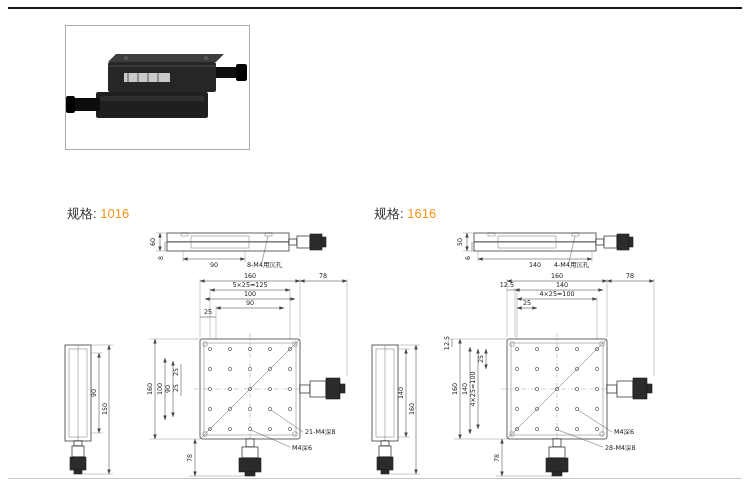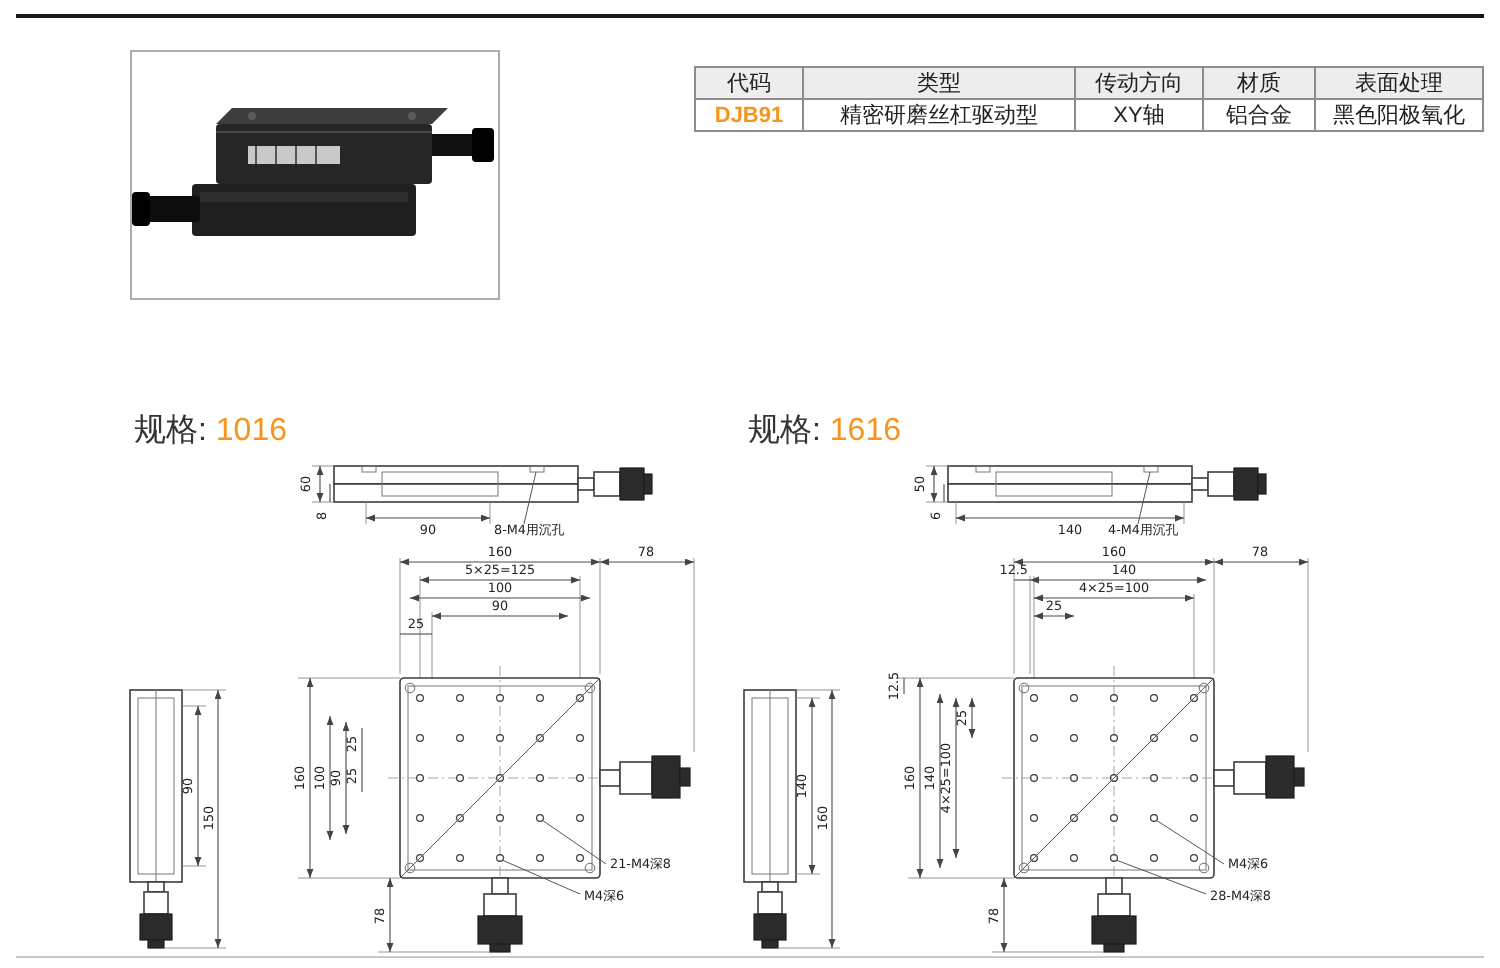--- a/index.html
+++ b/index.html
@@ -9,21 +9,21 @@
   .rule-top{position:absolute;left:8px;right:8px;top:7px;height:2px;background:#161616}
   .rule-bottom{position:absolute;left:8px;right:8px;bottom:5px;height:1px;background:#c8c8c8}
   .photo-box{position:absolute;left:65px;top:25px;width:185px;height:125px;border:1px solid #ababab;background:#fff}
   .spec-table{position:absolute;left:347px;top:33px;border-collapse:collapse;font-size:11px;color:#222;table-layout:fixed}
   .spec-table th,.spec-table td{border:1px solid #8c8c8c;text-align:center;padding:0 3px;height:16px;font-weight:normal;overflow:hidden;white-space:nowrap}
   .spec-table th{background:#ededed}
   .spec-table .w-code{width:54px}.spec-table .w-type{width:136px}.spec-table .w-dir{width:64px}.spec-table .w-mat{width:56px}.spec-table .w-fin{width:84px}
   td.code{color:#f7941d;font-weight:bold}
   .section{position:absolute;top:205px;width:300px;height:278px}
   .sec-1016{left:55px}.sec-1616{left:362px}
-  .sec-label{position:absolute;left:12px;top:0;font-size:16px;color:#333}
+  .sec-label{position:absolute;left:12px;top:0;font-size:13px;color:#333}
   .sec-label .num{color:#f7941d}
   .section svg{position:absolute;left:0;top:16px}
   
   .v{fill:#fff;stroke:#3c3c3c;stroke-width:0.8}
   .lt{fill:none;stroke:#767676;stroke-width:0.5}
   .dark{fill:#2b2b2b;stroke:#1d1d1d;stroke-width:0.6}
   .dim{stroke:#4a4a4a;stroke-width:0.55;fill:none}
   .ext{stroke:#8a8a8a;stroke-width:0.45;fill:none}
   .cl{stroke:#999;stroke-width:0.45;stroke-dasharray:5 2 1 2;fill:none}
   .thin{stroke:#555;stroke-width:0.5;fill:none}
@@ -54,40 +54,20 @@
         <line x1="92" y1="47" x2="92" y2="56" stroke="#555" stroke-width="1"></line>
         <rect x="150" y="41" width="22" height="11" fill="#101010"></rect>
         <rect x="170" y="38" width="11" height="17" rx="2" fill="#000"></rect>
         <circle cx="60" cy="32" r="2" fill="#5a5a5a"></circle>
         <circle cx="140" cy="32" r="2" fill="#5a5a5a"></circle>
         <line x1="42" y1="40" x2="150" y2="40" stroke="#4a4a4a" stroke-width="1"></line>
       </g>
     </svg>
   </div>
 
-  <table class="spec-table">
-    <thead>
-      <tr>
-        <th class="w-code">代码</th>
-        <th class="w-type">类型</th>
-        <th class="w-dir">传动方向</th>
-        <th class="w-mat">材质</th>
-        <th class="w-fin">表面处理</th>
-      </tr>
-    </thead>
-    <tbody>
-      <tr>
-        <td class="code">DJB91</td>
-        <td>精密研磨丝杠驱动型</td>
-        <td>XY轴</td>
-        <td>铝合金</td>
-        <td>黑色阳极氧化</td>
-      </tr>
-    </tbody>
-  </table>
 
   <div class="section sec-1016">
     <div class="sec-label">
       <span>规格:</span>
       <span class="num">1016</span>
     </div>
     <svg width="300" height="262" viewBox="0 0 300 262">
       <defs>
         <marker id="a1" markerWidth="6" markerHeight="5" refX="4.6" refY="1.75" orient="auto" markerUnits="userSpaceOnUse">
             <path d="M0,0 L4.6,1.75 L0,3.5 Z" fill="#444"></path>

